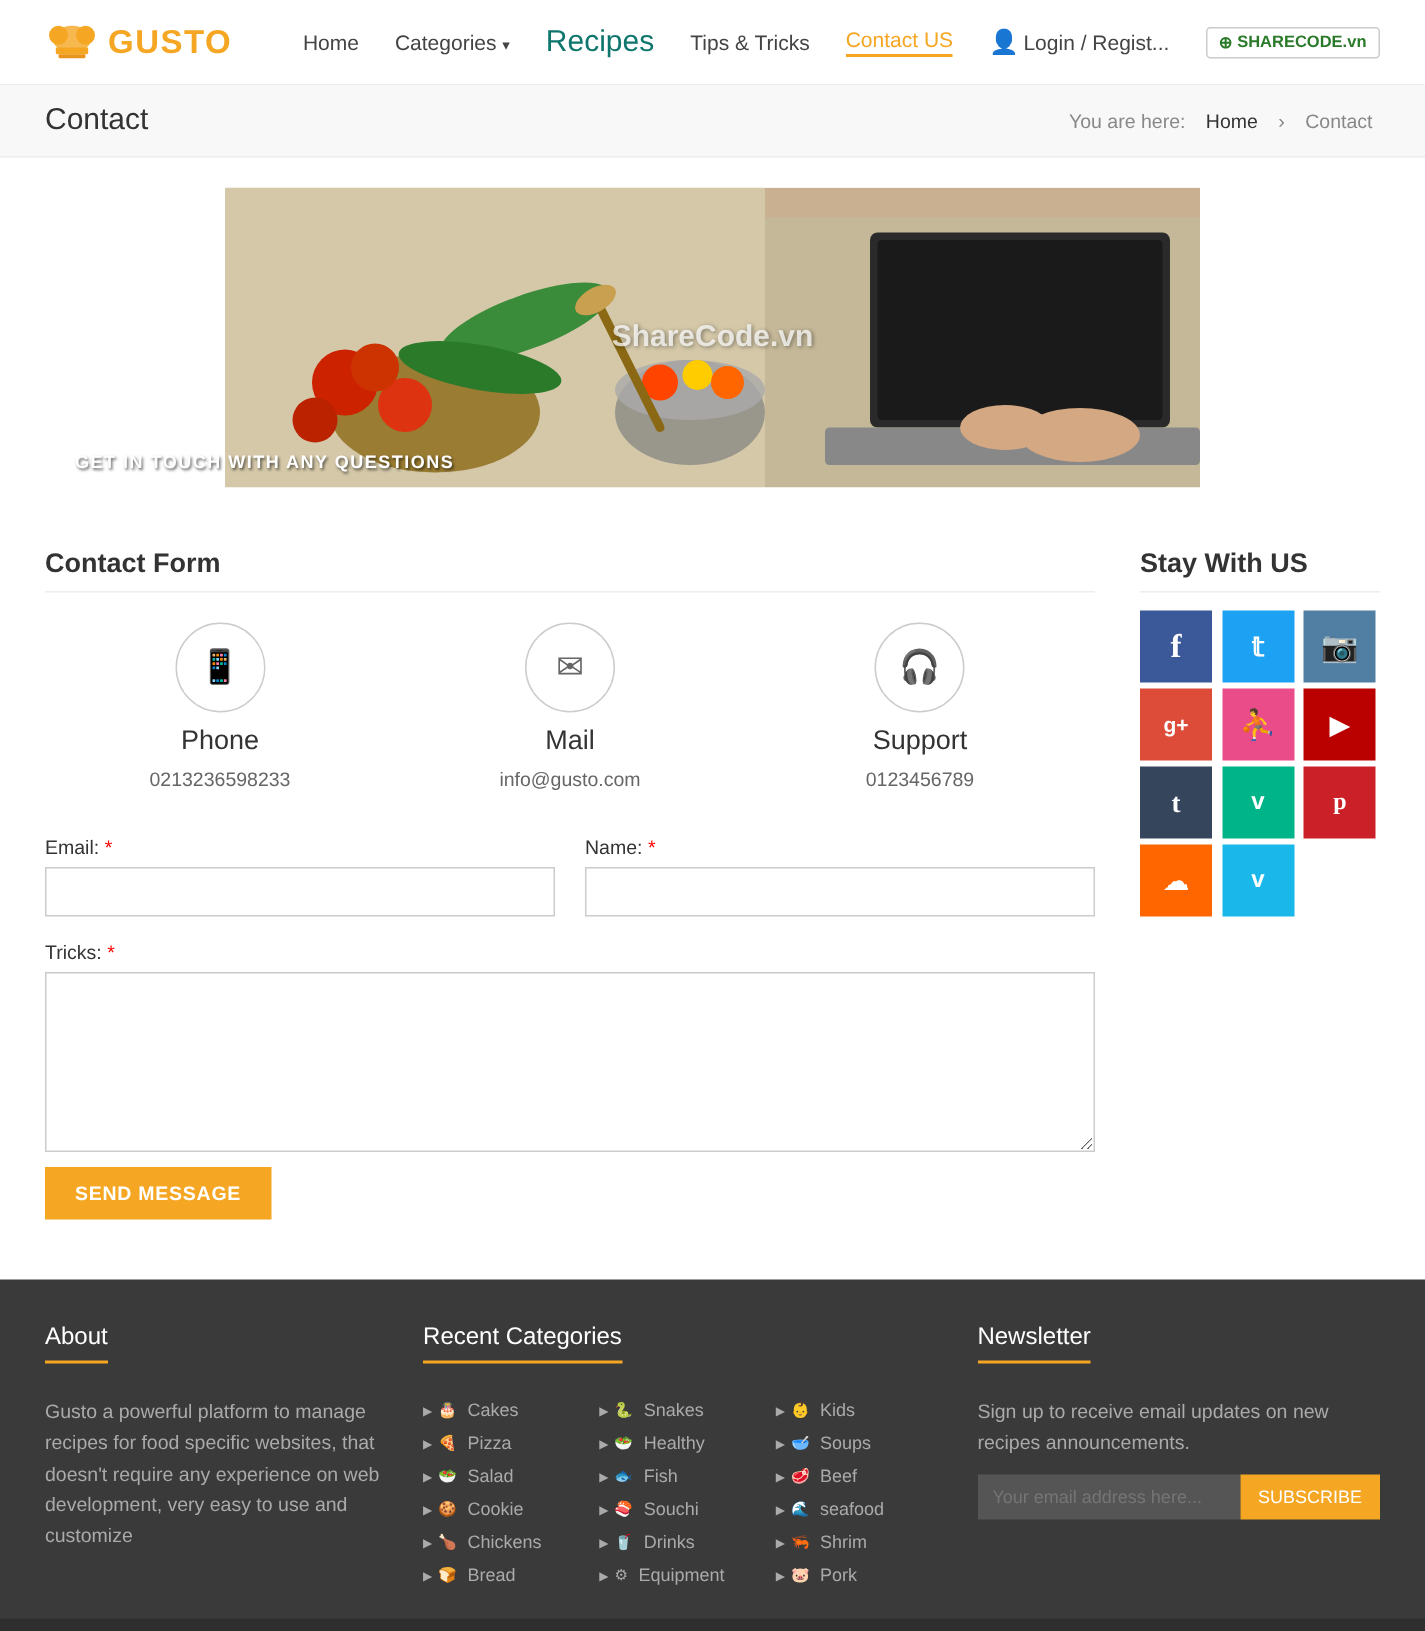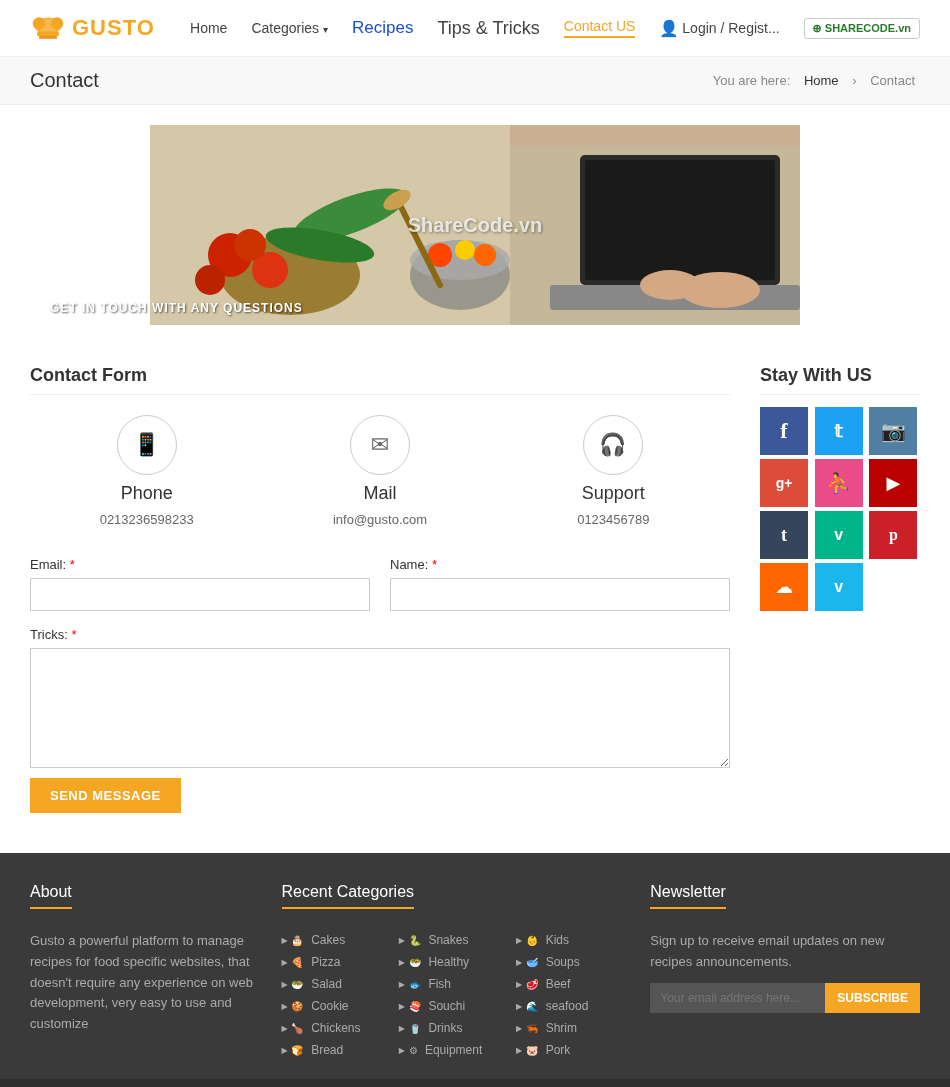--- a/index.html
+++ b/index.html
@@ -82,22 +82,22 @@
         <rect x="10" y="29" width="20" height="3" rx="1" fill="#e8951a"></rect>
       </svg>
       <span class="logo-text">GUSTO</span>
     </div>
     <nav style="display:flex;align-items:center;gap:24px;margin-left:auto;">
       <a href="#" style="text-decoration:none;color:#444;font-size:14px;">Home</a>
       <a href="#" style="text-decoration:none;color:#444;font-size:14px;">
         <span>Categories</span>
         <span style="font-size:10px;">▾</span>
       </a>
-      <a href="#" style="text-decoration:none;color:#1d4ed8;font-size:17px;">Recipes</a>
-      <a href="#" style="text-decoration:none;color:#444;font-size:18px;">Tips &amp; Tricks</a>
+      <a href="#" style="text-decoration:none;color:#0f766e;font-size:20px;">Recipes</a>
+      <a href="#" style="text-decoration:none;color:#444;font-size:14px;">Tips &amp; Tricks</a>
       <a href="#" style="text-decoration:none;color:#f5a623;font-size:14px;border-bottom:2px solid #f5a623;padding-bottom:2px;">Contact US</a>
       <a href="#" style="text-decoration:none;color:#444;font-size:14px;display:flex;align-items:center;gap:3px;">
         <span style="font-size:16px;">👤</span>
         <span>Login / Regist...</span>
       </a>
       <div style="border:1px solid #ccc;padding:3px 8px;font-size:11px;color:#2a7a2a;font-weight:bold;border-radius:3px;display:flex;align-items:center;gap:3px;">
         <span style="color:#2a7a2a;font-weight:bold;">⊕</span>
         <span>SHARECODE.vn</span>
       </div>
     </nav>
@@ -281,21 +281,21 @@
           <div class="footer-cat-item"><span style="font-size:10px;margin-right:3px;">⚙</span>Equipment</div>
           <div class="footer-cat-item"><span style="font-size:10px;margin-right:3px;">🐷</span>Pork</div>
         </div>
     </div>
 
     <div class="footer-newsletter">
       <div class="footer-title">Newsletter</div>
       <p class="newsletter-text" style="font-size:13px;color:#aaa;line-height:1.6;margin:10px 0;">Sign up to receive email updates on new recipes announcements.</p>
       <div class="newsletter-form">
         <input type="email" class="newsletter-input" style="flex: 1 1 0%; border: none; padding: 8px 10px; font-size: 12px; outline: none; background: rgb(85, 85, 85); color: rgb(204, 204, 204);" placeholder="Your email address here...">
-        <button class="newsletter-btn" style="background:#f5a623;color:#fff;border:none;padding:8px 12px;font-size:12px;font-weight:bold;cursor:pointer;">SUBSCRIBE</button>
+        <button class="newsletter-btn" style="background:#f5a623;color:#fff;border:none;padding:8px 12px;font-size:12px;font-weight:normal;cursor:pointer;">SUBSCRIBE</button>
       </div>
     </div>
   </div>
 
   <div style="background:#2e2e2e;text-align:center;padding:14px;margin:20px -30px 0;font-size:16px;color:#ccc;font-weight:bold;">
     
   </div>
 
 </footer>
 

